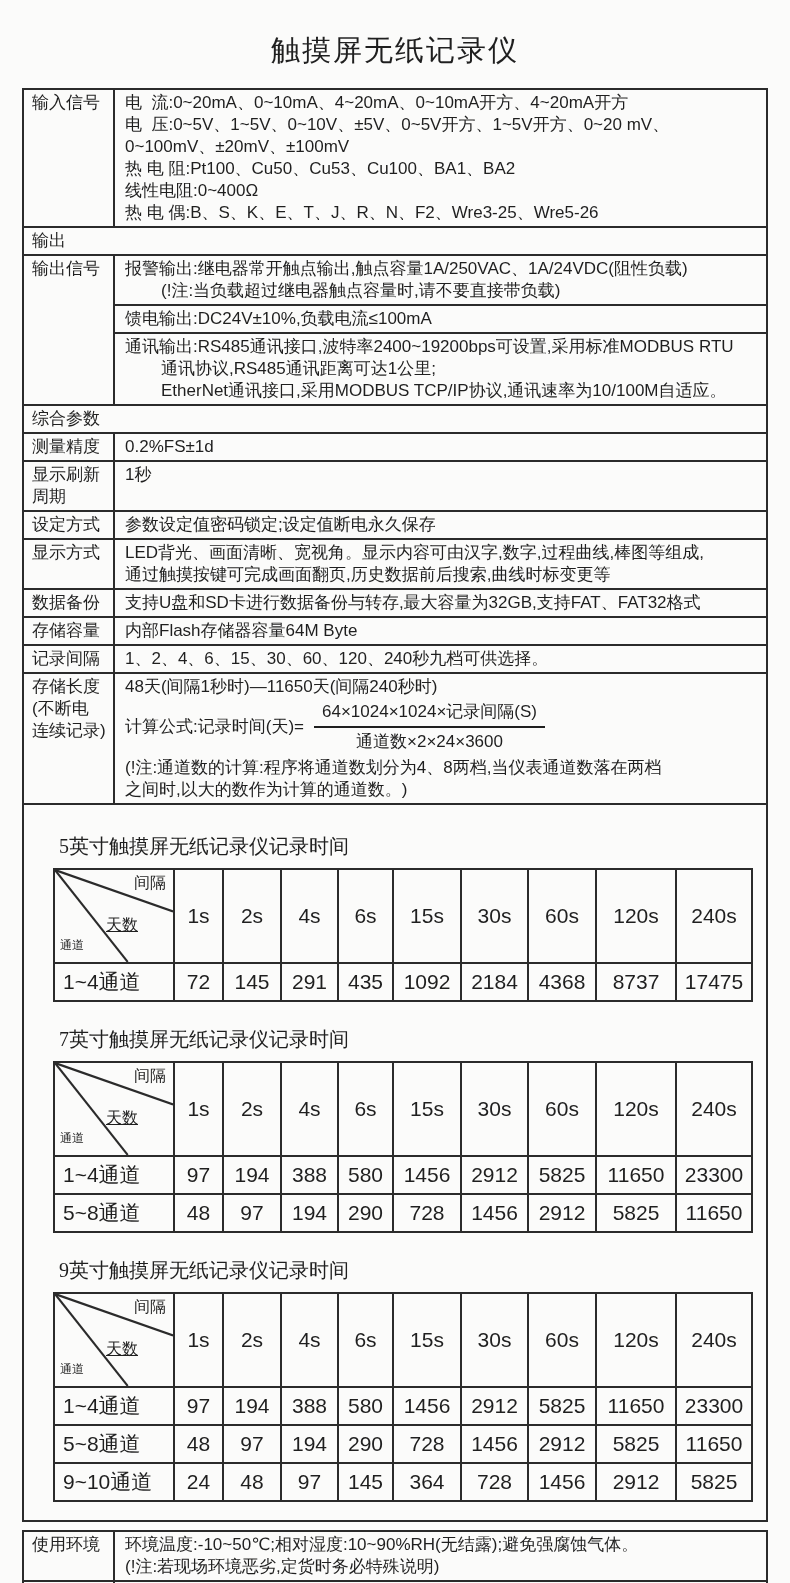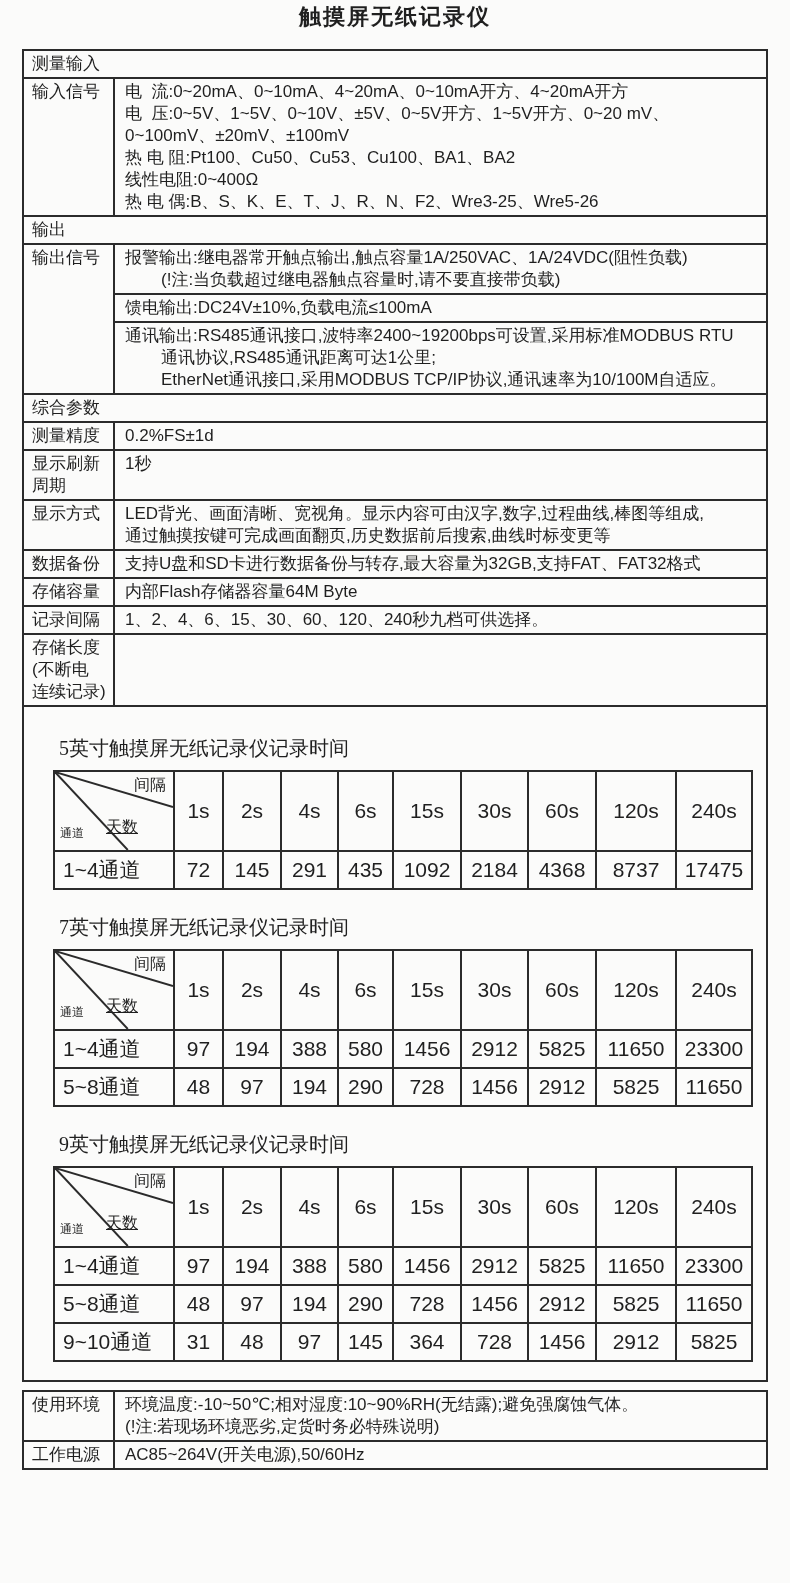--- a/index.html
+++ b/index.html
@@ -11,24 +11,24 @@
   html,body{width:790px;}
   body{
     height:1583px;
     overflow:hidden;
     background:var(--paper);
     color:var(--ink);
     font-family:"Liberation Sans","DejaVu Sans",sans-serif;
   }
   .page-title{
     text-align:center;
-    font-size:22px;
-    font-weight:bold;
+    font-size:29px;
+    font-weight:normal;
     letter-spacing:2px;
-    padding-top:2px;
+    padding-top:31px;
   }
   
   .spec{
     margin:17px 22px 0;
     border:2px solid var(--line);
   }
   .srow{border-top:2px solid var(--line);display:flex;align-items:stretch;}
   .srow:first-child{border-top:none;}
   .sec{
     display:block;
@@ -78,40 +78,39 @@
   }
   table.rt{border-collapse:collapse;table-layout:fixed;}
   table.rt td{
     border:2px solid var(--line);
     font-size:21px;
     text-align:center;
     vertical-align:middle;
     overflow:hidden;
   }
   table.rt td.corner{position:relative;padding:0;}
-  table.rt tr.hd td{height:80px;}
+  table.rt tr.hd td{height:94px;}
   table.rt tr.dr td{height:38px;}
   table.rt td.chan{text-align:left;padding-left:8px;white-space:pre-wrap;}
   .corner svg{position:absolute;left:0;top:0;width:100%;height:100%;}
   .corner .c-top{position:absolute;top:3px;right:7px;font-size:16px;}
   .corner .c-mid{position:absolute;top:45px;left:51px;font-size:16px;text-decoration:underline;}
   .corner .c-bot{position:absolute;bottom:8px;left:5px;font-size:12px;}
   
   .env{
     margin:8px 22px 0;
     border:2px solid var(--line);
   }
 </style>
 </head>
 <body>
 
 <div class="page-title">触摸屏无纸记录仪</div>
 
 <div class="spec">
-    <div class="srow sec">测量输入</div>
     <div class="srow">
       <div class="lbl"><div class="ln">输入信号</div></div>
       <div class="cnt">
         <div class="sub">
           <div class="ln">电  流:0~20mA、0~10mA、4~20mA、0~10mA开方、4~20mA开方</div>
           <div class="ln">电  压:0~5V、1~5V、0~10V、±5V、0~5V开方、1~5V开方、0~20 mV、</div>
           <div class="ln">0~100mV、±20mV、±100mV</div>
           <div class="ln">热 电 阻:Pt100、Cu50、Cu53、Cu100、BA1、BA2</div>
           <div class="ln">线性电阻:0~400Ω</div>
           <div class="ln">热 电 偶:B、S、K、E、T、J、R、N、F2、Wre3-25、Wre5-26</div>
@@ -147,20 +146,28 @@
     </div>
     <div class="srow">
       <div class="lbl"><div class="ln">显示刷新</div><div class="ln">周期</div></div>
       <div class="cnt">
         <div class="sub">
           <div class="ln">1秒</div>
         </div>
       </div>
     </div>
     <div class="srow">
+      <div class="lbl"><div class="ln">设定方式</div></div>
+      <div class="cnt">
+        <div class="sub">
+          <div class="ln">参数设定值密码锁定;设定值断电永久保存</div>
+        </div>
+      </div>
+    </div>
+    <div class="srow">
       <div class="lbl"><div class="ln">显示方式</div></div>
       <div class="cnt">
         <div class="sub">
           <div class="ln">LED背光、画面清晰、宽视角。显示内容可由汉字,数字,过程曲线,棒图等组成,</div>
           <div class="ln">通过触摸按键可完成画面翻页,历史数据前后搜索,曲线时标变更等</div>
         </div>
       </div>
     </div>
     <div class="srow">
       <div class="lbl"><div class="ln">数据备份</div></div>
@@ -181,20 +188,34 @@
     <div class="srow">
       <div class="lbl"><div class="ln">记录间隔</div></div>
       <div class="cnt">
         <div class="sub">
           <div class="ln">1、2、4、6、15、30、60、120、240秒九档可供选择。</div>
         </div>
       </div>
     </div>
     <div class="srow">
       <div class="lbl"><div class="ln">存储长度</div><div class="ln">(不断电</div><div class="ln">连续记录)</div></div>
+      <div class="cnt">
+        <div class="sub">
+          <div class="ln">48天(间隔1秒时)—11650天(间隔240秒时)</div>
+          <div class="formula">
+            <span class="f-label">计算公式:记录时间(天)=</span>
+            <span class="frac">
+              <div class="num">64×1024×1024×记录间隔(S)</div>
+              <div class="den">通道数×2×24×3600</div>
+            </span>
+          </div>
+          <div class="ln">(!注:通道数的计算:程序将通道数划分为4、8两档,当仪表通道数落在两档</div>
+          <div class="ln">之间时,以大的数作为计算的通道数。)</div>
+        </div>
+      </div>
     </div>
     <div class="rt-wrap">
       <div class="rt-block">
         <div class="rt-title">5英寸触摸屏无纸记录仪记录时间</div>
         <table class="rt">
           <colgroup>
             <col style="width: 120px;">
             <col style="width: 49px;">
             <col style="width: 58px;">
             <col style="width: 57px;">
@@ -359,21 +380,21 @@
               <td class="val">194</td>
               <td class="val">290</td>
               <td class="val">728</td>
               <td class="val">1456</td>
               <td class="val">2912</td>
               <td class="val">5825</td>
               <td class="val">11650</td>
             </tr>
             <tr class="dr">
               <td class="chan">9~10通道</td>
-              <td class="val">31</td>
+              <td class="val">24</td>
               <td class="val">48</td>
               <td class="val">97</td>
               <td class="val">145</td>
               <td class="val">364</td>
               <td class="val">728</td>
               <td class="val">1456</td>
               <td class="val">2912</td>
               <td class="val">5825</td>
             </tr>
           </tbody>

